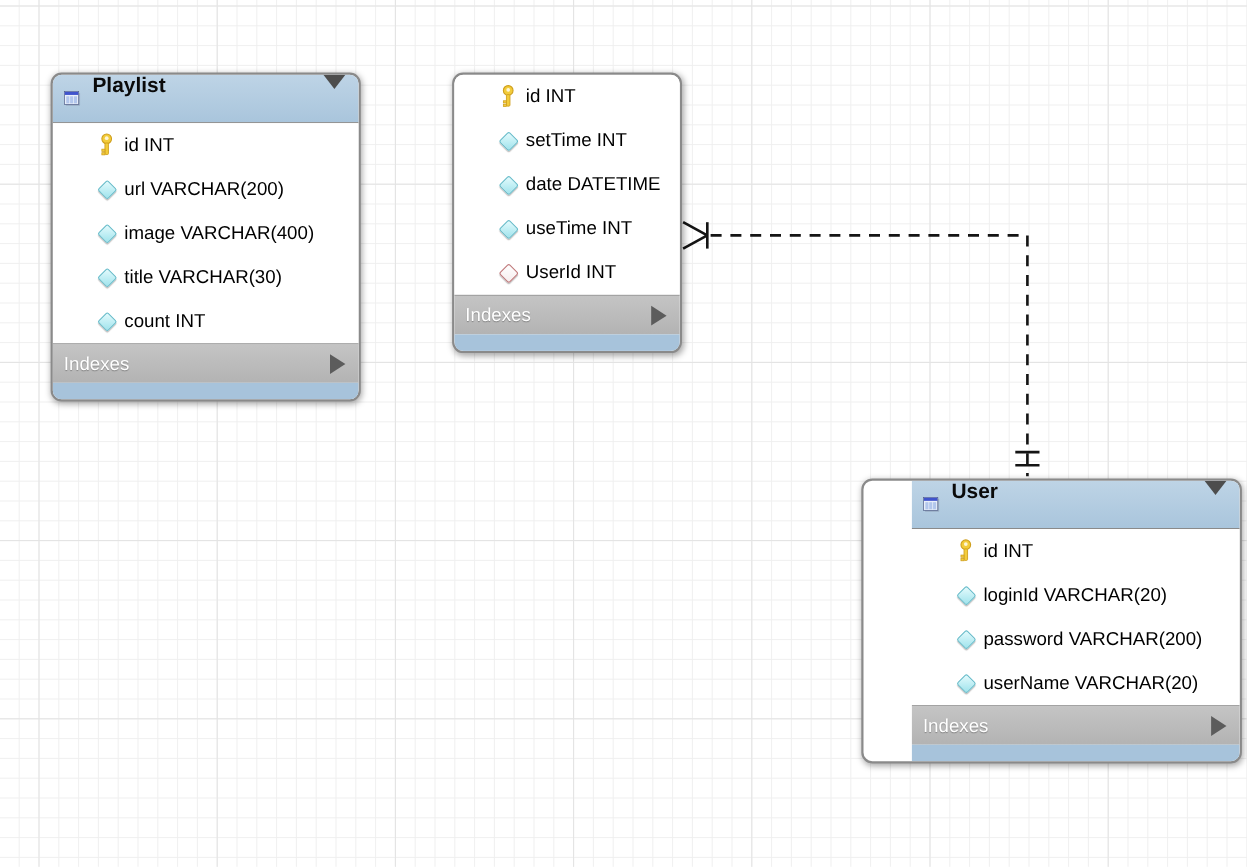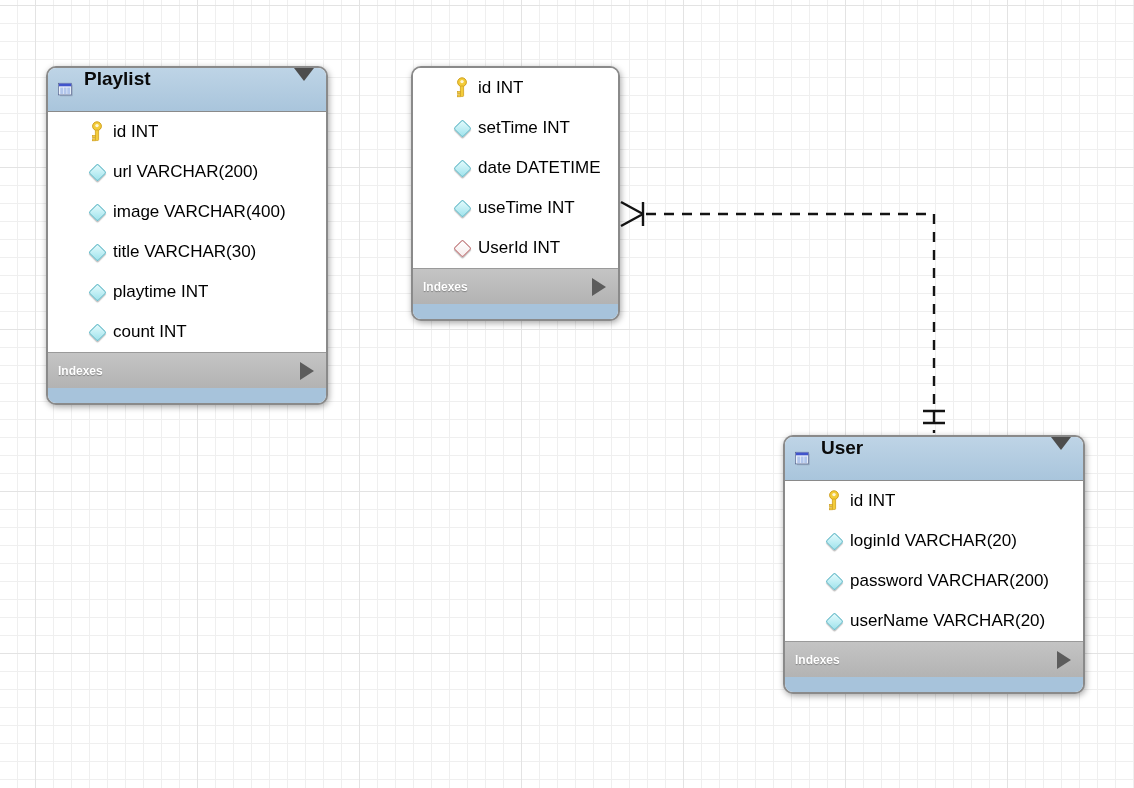--- a/index.html
+++ b/index.html
@@ -21,21 +21,21 @@
   .table-card {
     position: absolute;
     border: 2px solid #8a8a8a;
     border-radius: 10px;
     overflow: hidden;
     background: #ffffff;
     box-shadow: 1px 2px 6px rgba(0,0,0,0.35);
   }
   .t-playlist { left: 46px; top: 66px;  width: 278px; }
   .t-usage    { left: 411px; top: 66px; width: 205px; }
-  .t-user     { left: 783px; top: 435px; width: 298px; }
+  .t-user     { left: 783px; top: 435px; width: 298px; padding-left: 44px; }
 
   .tbl-header {
     height: 44px;
     background: linear-gradient(#bed4e6, #a9c5dc);
     border-bottom: 1px solid #8a8a8a;
     display: flex; 
     padding: 0 12px 0 10px;
     box-sizing: border-box;
   }
   .tbl-header .title {
@@ -78,21 +78,21 @@
 
   .indexes-bar {
     height: 36px;
     background: linear-gradient(#c4c4c4, #b3b3b3);
     border-top: 1px solid #9a9a9a;
     display: flex; align-items: center;
     padding: 0 12px 0 10px;
     box-sizing: border-box;
   }
   .indexes-bar .sec-label {
-    color: #ffffff; font-weight: bold; font-size: 12px;
+    color: #ffffff; font-weight: normal; font-size: 17px;
     text-shadow: 0 1px 1px rgba(0,0,0,0.3);
   }
   .expand-arrow {
     margin-left: auto;
     width: 0; height: 0;
     border-top: 9px solid transparent;
     border-bottom: 9px solid transparent;
     border-left: 14px solid #5c5c5c;
   }
 
@@ -163,26 +163,20 @@
     <div class="row">
       <span class="ic">
           <span class="diamond"></span>
         </span>
       <span class="label">title VARCHAR(30)</span>
     </div>
     <div class="row">
       <span class="ic">
           <span class="diamond"></span>
         </span>
-      <span class="label">playtime INT</span>
-    </div>
-    <div class="row">
-      <span class="ic">
-          <span class="diamond"></span>
-        </span>
       <span class="label">count INT</span>
     </div>
   </div>
   <div class="indexes-bar">
     <span class="sec-label">Indexes</span>
     <span class="expand-arrow"></span>
   </div>
   <div class="footer-strip"></div>
 </div>
 

